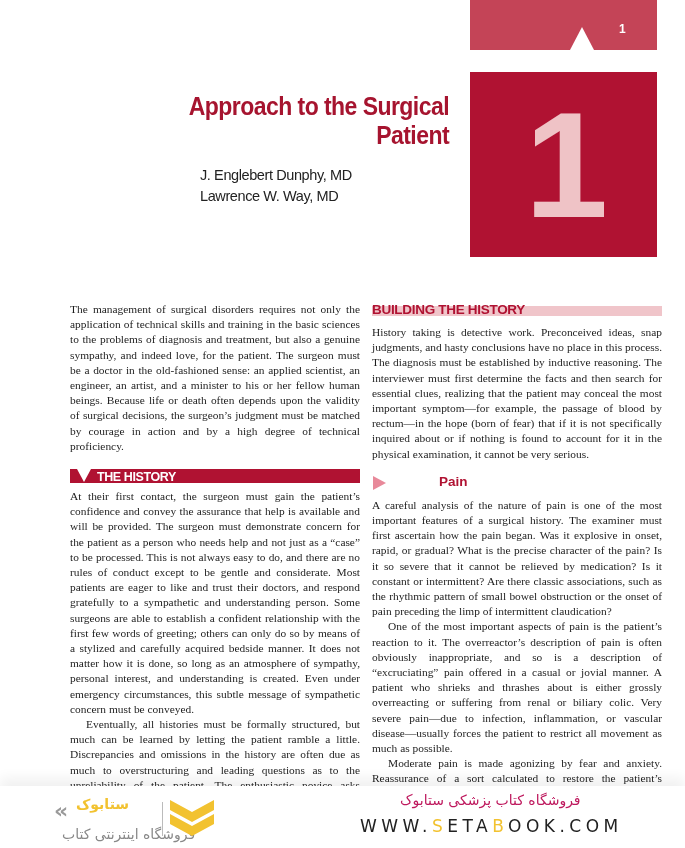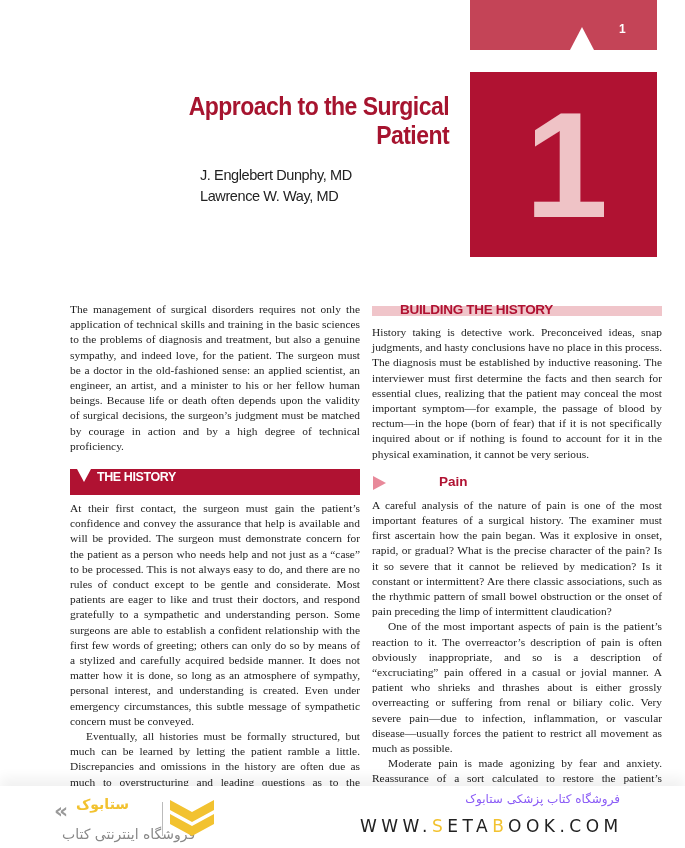--- a/index.html
+++ b/index.html
@@ -44,42 +44,42 @@
   }
   .col {
     position: absolute; top: 302px; width: 290px;
     font-size: 11.4px; line-height: 15.2px; text-align: justify;
   }
   .col p { margin: 0; }
   .col p.indent { text-indent: 16px; }
   .col-left { left: 70px; }
   .col-right { left: 372px; top: 302px; }
   .sec-history {
-    position: relative; height: 26px; background: #b01232; margin: 15px 0 6px 0;
+    position: relative; height: 14px; background: #b01232; margin: 15px 0 6px 0;
   }
   .sec-history .chev {
     position: absolute; left: 7px; top: 0; width: 0; height: 0;
     border-left: 7px solid transparent; border-right: 7px solid transparent;
     border-top: 13px solid #fff;
   }
   .sec-history .lbl {
     position: absolute; left: 27px; top: 1px; color: #fff;
     font-family: "Liberation Sans", sans-serif; font-weight: bold; font-size: 12.5px;
     letter-spacing: -0.4px;
   }
   .sec-building {
     position: relative; height: 17px; margin-bottom: 6px;
   }
   .sec-building .bar {
     position: absolute; left: 0; right: 0; top: 4px; height: 10px; background: #f0c5ca;
   }
   .sec-building .lbl {
     position: absolute; left: 0; top: 0; color: #b01232;
     font-family: "Liberation Sans", sans-serif; font-weight: bold; font-size: 13.5px;
-    letter-spacing: -0.3px; background: transparent; margin-left: 28px;
+    letter-spacing: -0.3px; background: transparent;
   }
   .sub-pain {
     position: relative; height: 18px; margin: 12px 0 6px 0;
   }
   .sub-pain .tri {
     position: absolute; left: 1px; top: 2px; width: 0; height: 0;
     border-top: 7px solid transparent; border-bottom: 7px solid transparent;
     border-left: 13px solid #e8899a;
   }
   .sub-pain .lbl {
@@ -103,22 +103,22 @@
   }
   .logo-sub {
     position: absolute; left: 12px; top: 30px; font-size: 14px; color: #888;
     font-family: "DejaVu Sans", sans-serif;
   }
   .logo-divider {
     position: absolute; left: 112px; top: 6px; width: 1px; height: 34px; background: #bbb;
   }
   .logo-mark { position: absolute; left: 120px; top: 4px; }
   .store-name {
-    position: absolute; left: 400px; top: 6px; width: 220px; text-align: right;
-    font-family: "DejaVu Sans", sans-serif; font-size: 12px; color: #8b5cf6; direction: rtl;
+    position: absolute; left: 400px; top: 6px; width: 220px; text-align: left;
+    font-family: "DejaVu Sans", sans-serif; font-size: 14px; color: #be185d; direction: rtl;
   }
   .store-url {
     position: absolute; left: 360px; top: 30px; width: 290px;
     font-family: "DejaVu Sans", sans-serif; font-size: 17px; letter-spacing: 4.5px; color: #222;
   }
   .store-url .hl { color: #f2c230; }
 </style>
 </head>
 <body>
 

